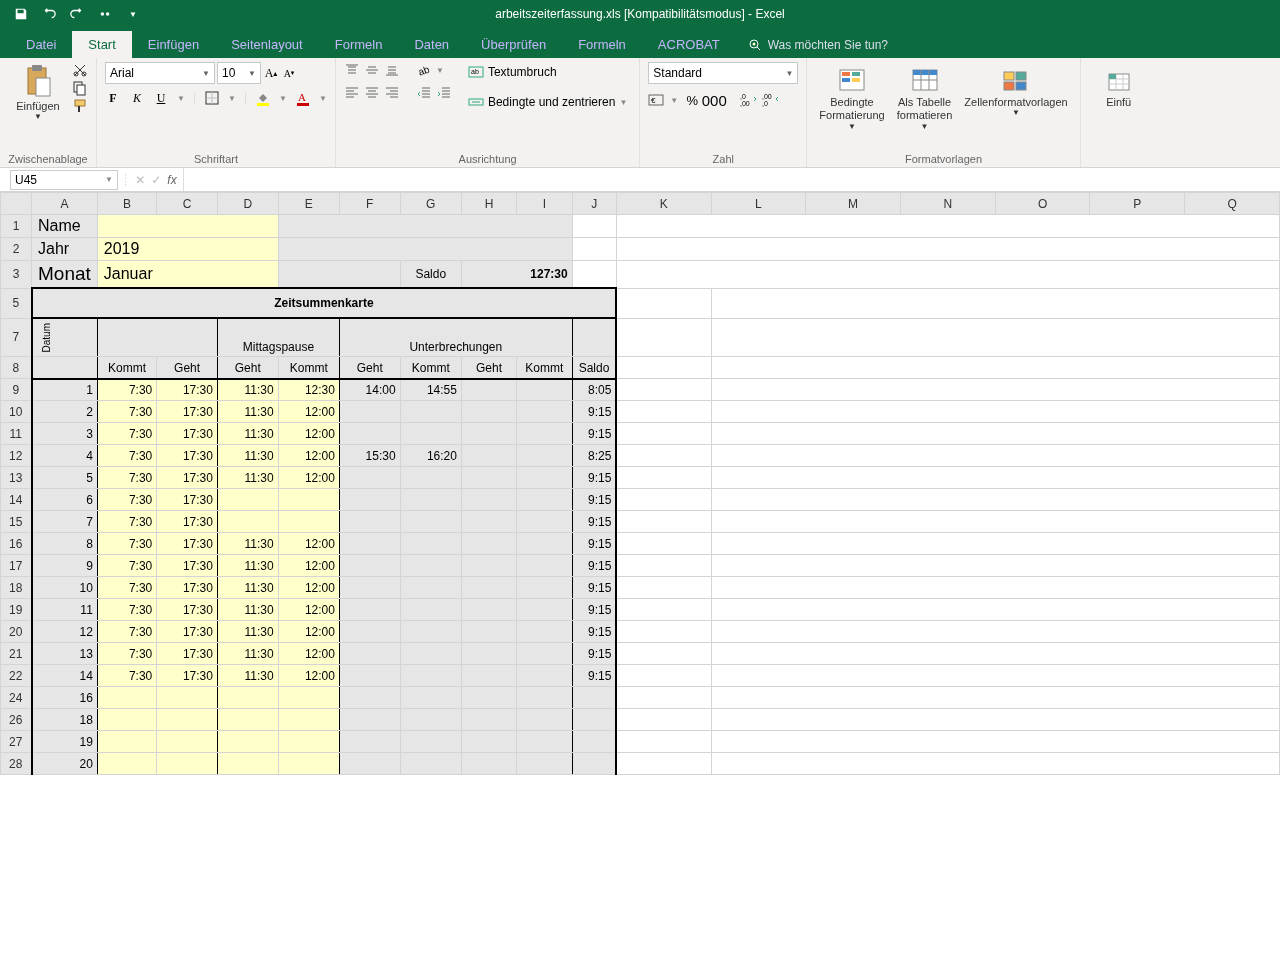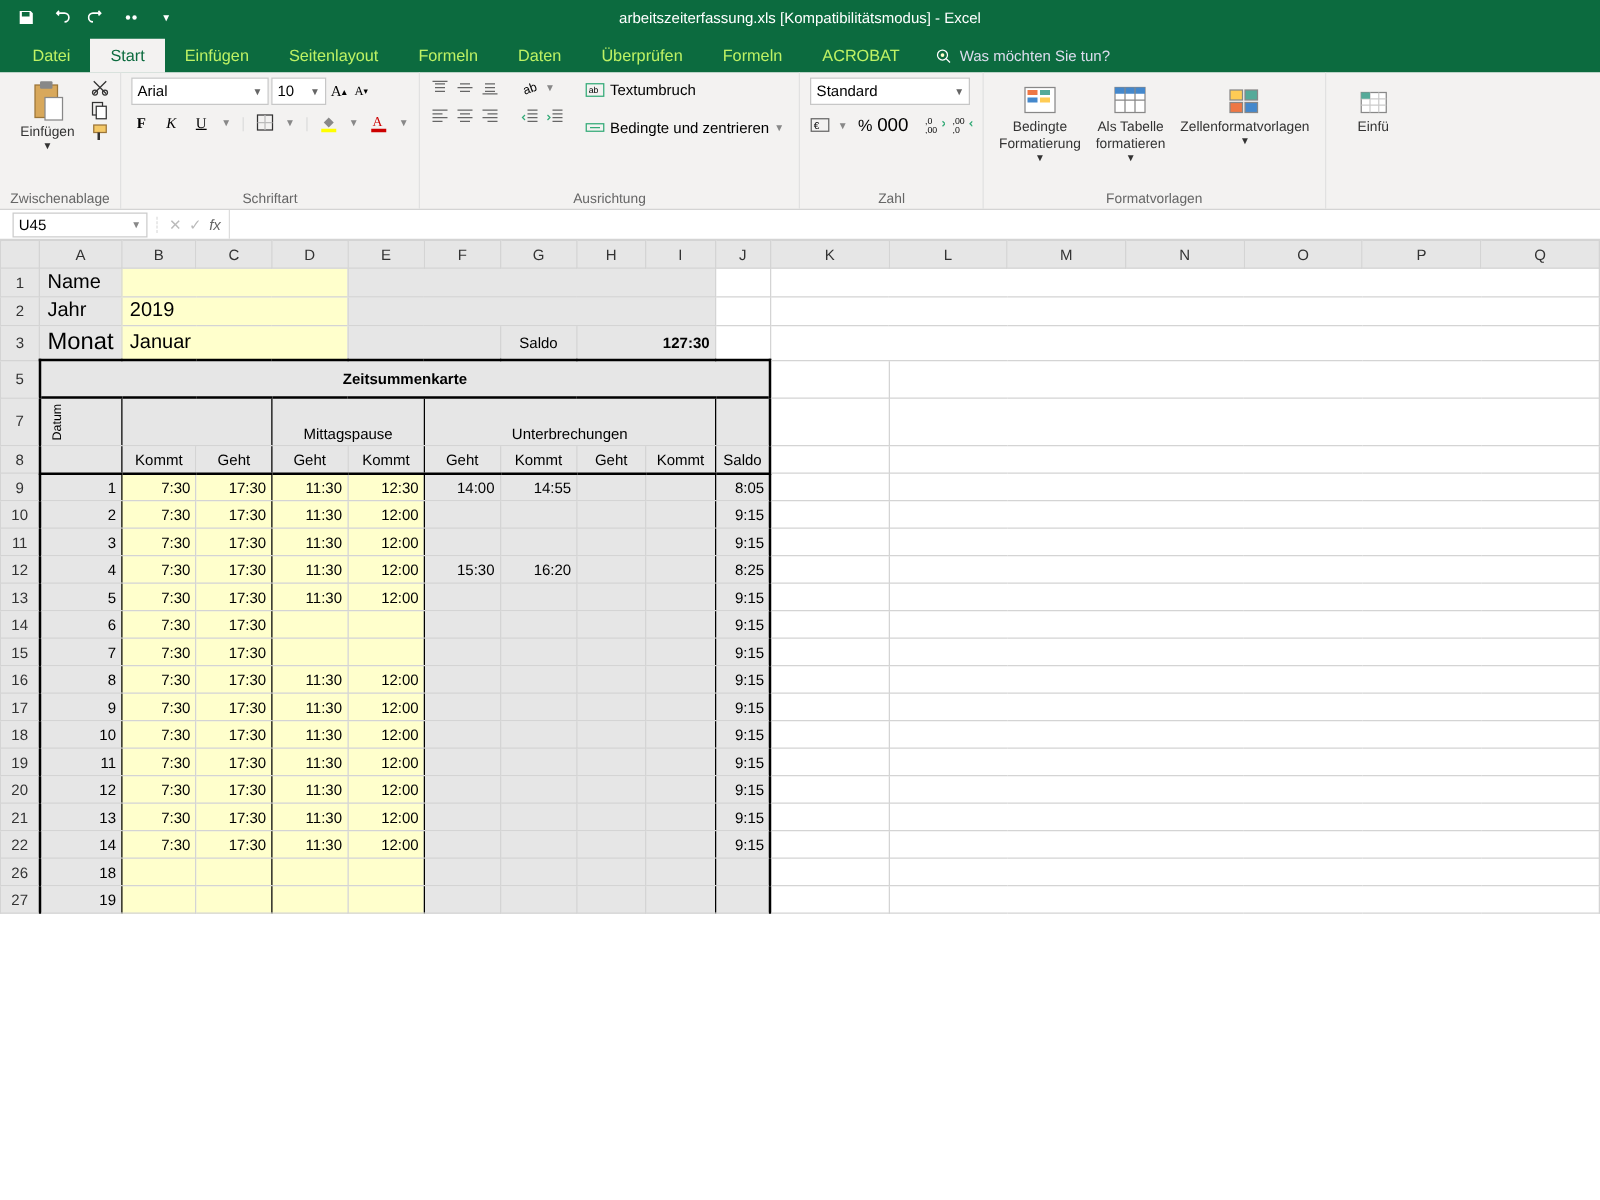--- a/index.html
+++ b/index.html
@@ -2,21 +2,21 @@
 <html><head>
 <meta charset="utf-8">
 <style>
 * { box-sizing: border-box; margin: 0; padding: 0; }
 body { font-family: "Segoe UI", Arial, sans-serif; font-size: 12px; background: #fff; overflow: hidden; width: 1280px; height: 960px; }
 .titlebar { background: #0c6b3f; height: 28px; display: flex; align-items: center; color: #fff; }
 .qat { display: flex; gap: 6px; padding-left: 10px; align-items: center; }
 .qat-btn { width: 22px; height: 22px; display: flex; align-items: center; justify-content: center; color: #fff; }
 .title-text { position: absolute; left: 50%; transform: translateX(-50%); font-size: 12px; color: #fff; }
 .ribbon-tabs { background: #0c6b3f; display: flex; height: 30px; align-items: flex-end; padding-left: 10px; gap: 0; }
-.ribbon-tab { padding: 6px 16px; color: #bef264; font-size: 13px; cursor: pointer; }
+.ribbon-tab { padding: 6px 16px; color: #c4b5fd; font-size: 13px; cursor: pointer; }
 .ribbon-tab.active { background: #f3f2f1; color: #0c6b3f; }
 .tell-me { display: flex; align-items: center; gap: 6px; padding: 6px 12px; color: #dde; font-size: 12px; }
 .ribbon { background: #f3f2f1; height: 110px; border-bottom: 1px solid #d4d4d4; display: flex; }
 .rgroup { border-right: 1px solid #e1e1e1; display: flex; flex-direction: column; padding: 4px 8px 2px 8px; position: relative; }
 .rgroup-body { flex: 1; display: flex; align-items: flex-start; gap: 4px; }
 .rgroup-label { text-align: center; font-size: 11px; color: #666; padding-top: 2px; position: relative; }
 .vbtn { display: flex; flex-direction: column; align-items: center; justify-content: center; padding: 2px 4px; font-size: 11px; color: #333; min-width: 60px; }
 .small-stack { display: flex; flex-direction: column; gap: 2px; }
 .row { display: flex; gap: 2px; align-items: center; }
 .icon { width: 16px; height: 16px; display: inline-flex; align-items: center; justify-content: center; }
@@ -261,21 +261,21 @@
             <span>Bedingte und zentrieren</span> 
             <span style="font-size:8px;color:#888">▼</span>
           </div>
       </div>
     </div>
     <div class="rgroup-label">Ausrichtung</div>
   </div>
 
   <div class="rgroup">
     <div class="rgroup-body" style="flex-direction:column;gap:8px">
-      <div class="combo" style="width:128px">
+      <div class="combo" style="width:150px">
           <span>Standard</span>
           <span class="dd">▼</span>
         </div>
       <div class="row" style="gap:6px">
         <span class="icon">
             <svg width="18" height="16">
               <rect x="1" y="3" width="14" height="10" fill="none" stroke="#666"></rect>
               <text x="3" y="11" font-size="8">€</text>
             </svg>
           </span>
@@ -674,37 +674,67 @@
           <td class="cell yellow" style="border-right:1px solid #000">12:00</td>
           <td class="cell" style="background:#e6e6e6"></td>
           <td class="cell" style="background:#e6e6e6"></td>
           <td class="cell" style="background:#e6e6e6"></td>
           <td class="cell" style="background:#e6e6e6;border-right:1px solid #000"></td>
           <td class="cell thick-right" style="background:#e6e6e6">9:15</td>
           <td></td>
           <td class="cell" colspan="7"></td>
         </tr>
         <tr>
+          <th class="rowhdr">24</th>
+          <td class="cell thick-left" style="border-right:1px solid #000;background:#e6e6e6">16</td>
+          <td class="cell yellow"></td>
+          <td class="cell yellow" style="border-right:1px solid #000"></td>
+          <td class="cell yellow"></td>
+          <td class="cell yellow" style="border-right:1px solid #000"></td>
+          <td class="cell" style="background:#e6e6e6"></td>
+          <td class="cell" style="background:#e6e6e6"></td>
+          <td class="cell" style="background:#e6e6e6"></td>
+          <td class="cell" style="background:#e6e6e6;border-right:1px solid #000"></td>
+          <td class="cell thick-right" style="background:#e6e6e6"></td>
+          <td></td>
+          <td class="cell" colspan="7"></td>
+        </tr>
+        <tr>
           <th class="rowhdr">26</th>
           <td class="cell thick-left" style="border-right:1px solid #000;background:#e6e6e6">18</td>
           <td class="cell yellow"></td>
           <td class="cell yellow" style="border-right:1px solid #000"></td>
           <td class="cell yellow"></td>
           <td class="cell yellow" style="border-right:1px solid #000"></td>
           <td class="cell" style="background:#e6e6e6"></td>
           <td class="cell" style="background:#e6e6e6"></td>
           <td class="cell" style="background:#e6e6e6"></td>
           <td class="cell" style="background:#e6e6e6;border-right:1px solid #000"></td>
           <td class="cell thick-right" style="background:#e6e6e6"></td>
           <td></td>
           <td class="cell" colspan="7"></td>
         </tr>
         <tr>
           <th class="rowhdr">27</th>
           <td class="cell thick-left" style="border-right:1px solid #000;background:#e6e6e6">19</td>
+          <td class="cell yellow"></td>
+          <td class="cell yellow" style="border-right:1px solid #000"></td>
+          <td class="cell yellow"></td>
+          <td class="cell yellow" style="border-right:1px solid #000"></td>
+          <td class="cell" style="background:#e6e6e6"></td>
+          <td class="cell" style="background:#e6e6e6"></td>
+          <td class="cell" style="background:#e6e6e6"></td>
+          <td class="cell" style="background:#e6e6e6;border-right:1px solid #000"></td>
+          <td class="cell thick-right" style="background:#e6e6e6"></td>
+          <td></td>
+          <td class="cell" colspan="7"></td>
+        </tr>
+        <tr>
+          <th class="rowhdr">28</th>
+          <td class="cell thick-left" style="border-right:1px solid #000;background:#e6e6e6">20</td>
           <td class="cell yellow"></td>
           <td class="cell yellow" style="border-right:1px solid #000"></td>
           <td class="cell yellow"></td>
           <td class="cell yellow" style="border-right:1px solid #000"></td>
           <td class="cell" style="background:#e6e6e6"></td>
           <td class="cell" style="background:#e6e6e6"></td>
           <td class="cell" style="background:#e6e6e6"></td>
           <td class="cell" style="background:#e6e6e6;border-right:1px solid #000"></td>
           <td class="cell thick-right" style="background:#e6e6e6"></td>
           <td></td>

